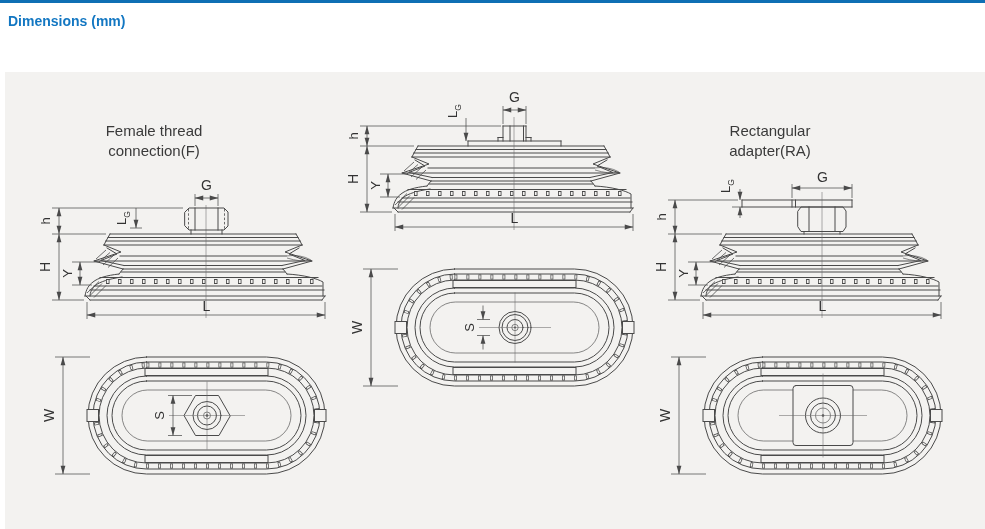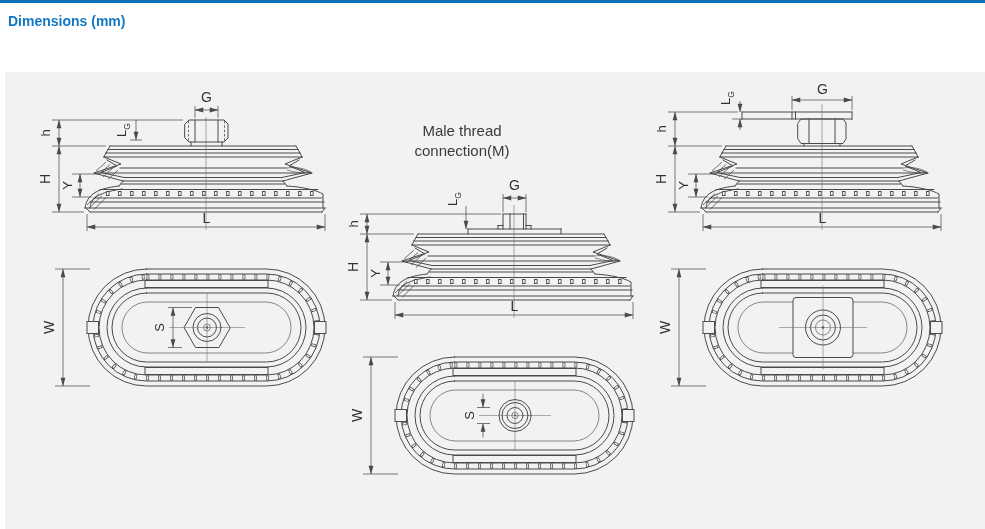--- a/index.html
+++ b/index.html
@@ -92,20 +92,24 @@
     </g>
   </defs>
 </svg>
 
 <div class="topbar"></div>
 <h1 class="page-title">Dimensions (mm)</h1>
 
 <div class="panel">
 
   <div class="col">
+    <div class="dlabel">
+      <span>Female thread</span><br>
+      <span>connection(F)</span>
+    </div>
 
     <svg class="side" width="308" height="152" viewBox="0 0 308 152">
       <use href="#side-body"></use>
       <g>
         <path class="ln" d="M155,40 L159,36 H194 L198,40 V54 L194,58 H159 L155,54 Z M165,36 V58 M188,36 V58 M161,58 V62 M192,58 V62"></path>
         <path class="dash-bore" d="M158.5,37 V57 M194.5,37 V57"></path>
       </g>
       <g>
         <path class="dim" d="M165,34 V22 M188,34 V22"></path>
         <line class="dim d2" x1="165" y1="26" x2="188" y2="26"></line>
@@ -139,24 +143,20 @@
       <g>
         <path class="dim" d="M138,53.5 H162 M138,93.5 H152"></path>
         <line class="dim d2" x1="143" y1="53.5" x2="143" y2="93.5"></line>
         <text class="dimtxt" transform="translate(134,73.5) rotate(-90)">S</text>
       </g>
       <text class="dimtxt big" transform="translate(24,73.5) rotate(-90)">W</text>
     </svg>
   </div>
 
   <div class="col">
-    <div class="dlabel">
-      <span>Male thread</span><br>
-      <span>connection(M)</span>
-    </div>
 
     <svg class="side" width="308" height="152" viewBox="0 0 308 152">
       <use href="#side-body"></use>
       <g>
         <path class="ln" d="M165,42 H188 M165,42 V57 M188,42 V57 M172,42 V57 M185.5,42 V57 M160,53.5 H165 M188,53.5 H193 M160,53.5 V57 M193,53.5 V57 M130,57 H223 M130,57 V62 M223,57 V62"></path>
       </g>
       <g>
         <path class="dim" d="M165,40 V22 M188,40 V22"></path>
         <line class="dim d2" x1="165" y1="26" x2="188" y2="26"></line>
         <text class="dimtxt big" x="176.5" y="18">G</text>
@@ -189,20 +189,24 @@
         <path class="dim" d="M139,65.5 H152 M139,81.5 H152"></path>
         <line class="dim de" x1="145" y1="51.5" x2="145" y2="65.5"></line>
         <line class="dim de" x1="145" y1="95.5" x2="145" y2="81.5"></line>
         <text class="dimtxt" transform="translate(136,73.5) rotate(-90)">S</text>
       </g>
       <text class="dimtxt big" transform="translate(24,73.5) rotate(-90)">W</text>
     </svg>
   </div>
 
   <div class="col">
+    <div class="dlabel">
+      <span>Rectangular</span><br>
+      <span>adapter(RA)</span>
+    </div>
 
     <svg class="side" width="308" height="152" viewBox="0 0 308 152">
       <use href="#side-body"></use>
       <g>
         <path class="ln" d="M96,28 H206 M96,35 H206 M96,28 V35 M206,28 V35 M146,28 V35 M149.5,28 V35"></path>
         <path class="ln" d="M152,39 L155,35 H197 L200,39 V55 L197,59.5 H155 L152,55 Z M163,35 V59.5 M189,35 V59.5 M158,59.5 V62 M194,59.5 V62"></path>
         <path class="cl" d="M176,20 V33"></path>
       </g>
       <g>
         <path class="dim" d="M146,26 V12 M206,26 V12"></path>

